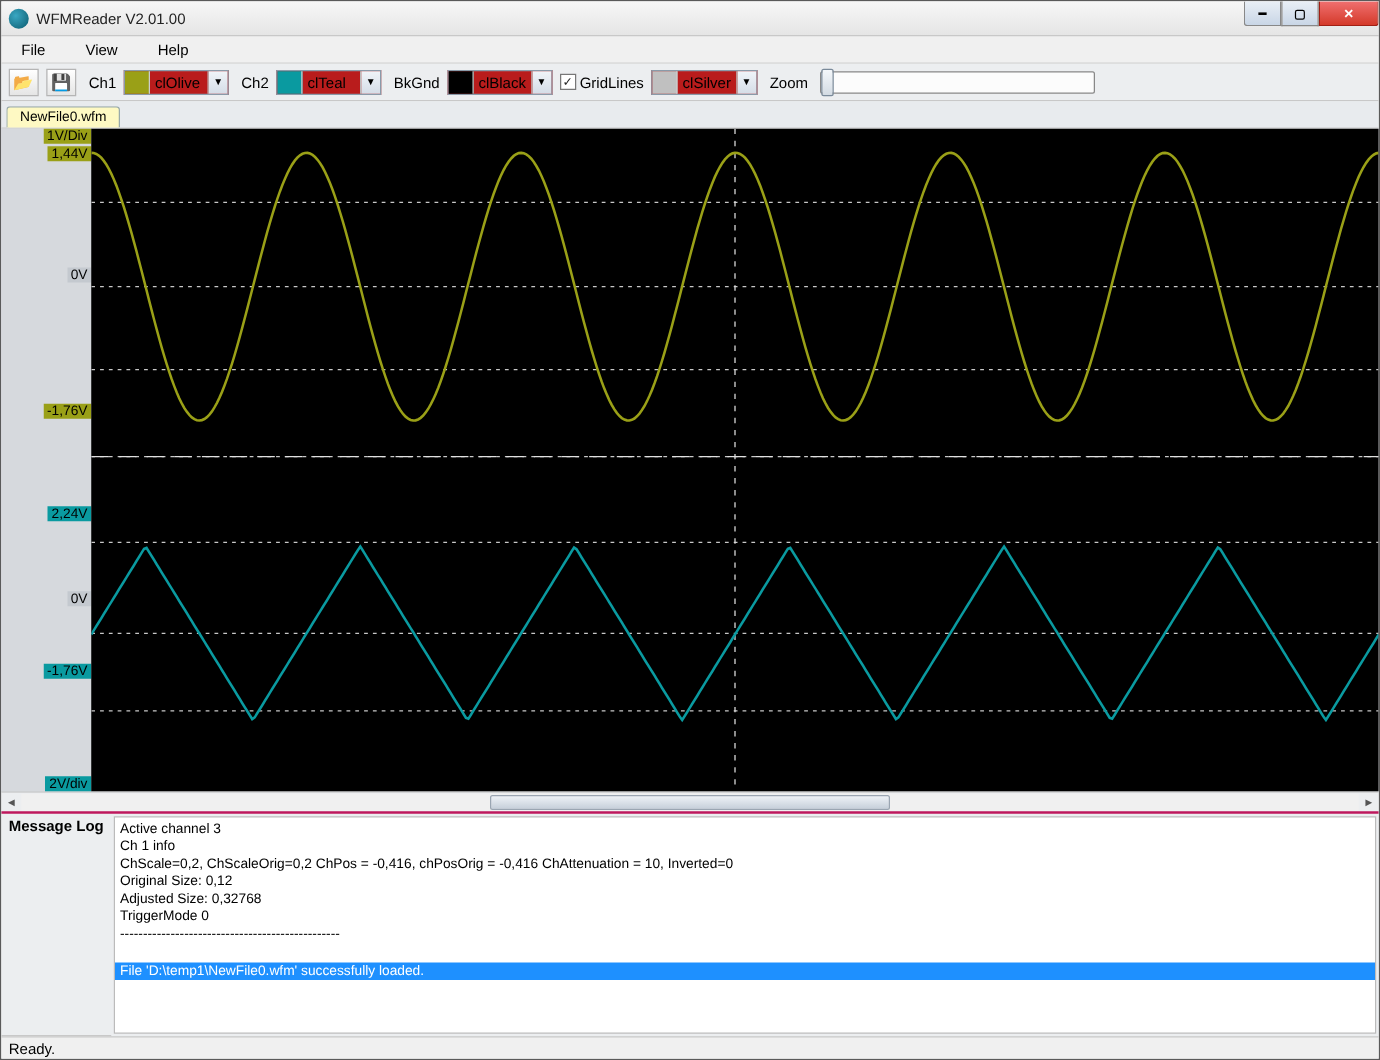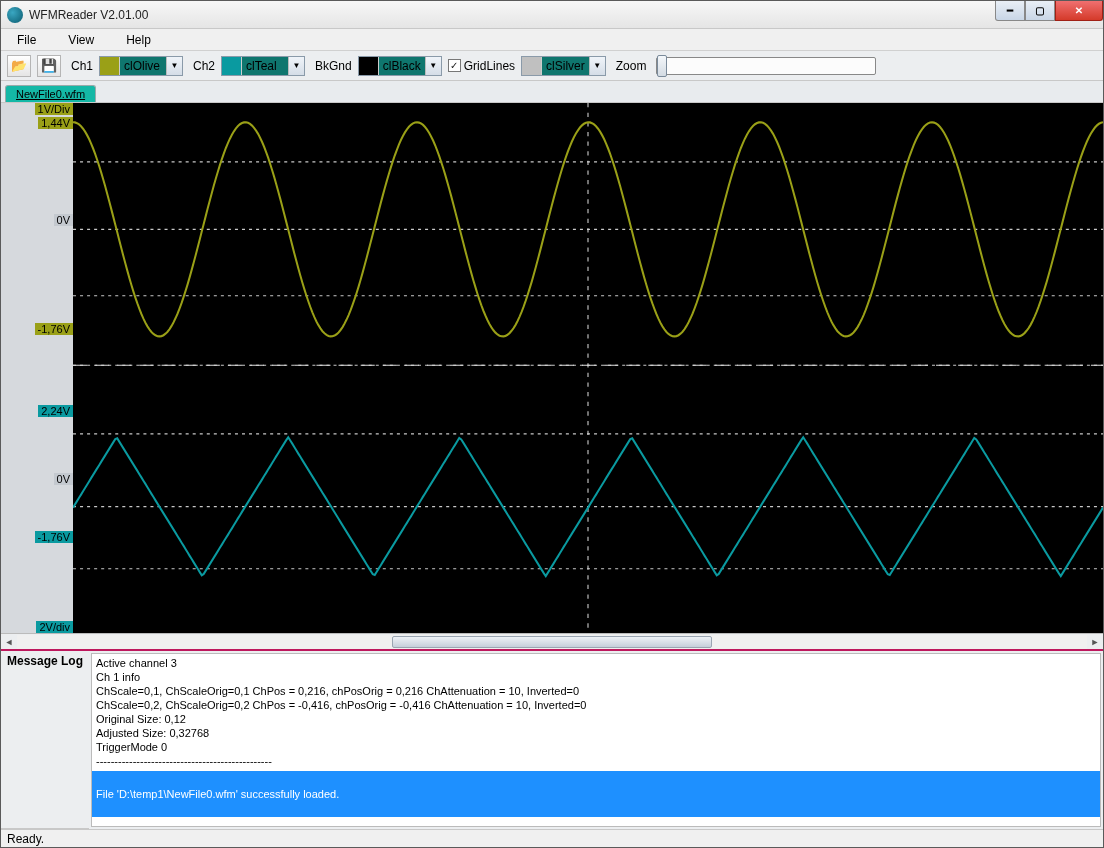--- a/index.html
+++ b/index.html
@@ -76,21 +76,21 @@
   border: 1px solid #b5b5b5;
   background: linear-gradient(#fff, #e5e5e5);
   display: flex; align-items: center; justify-content: center;
   font-size: 13px;
 }
 .tb-label { margin-left: 4px; }
 .swatch { width: 18px; height: 14px; border: 1px solid #777; display: inline-block; }
 .combo {
   display: inline-flex; align-items: center;
   border: 1px solid #8a9aa9;
-  background: #0f766e;
+  background: #b91c1c;
   height: 20px;
   justify-content: flex-end;
 }
 .combo .swatch { border: none; border-right: 1px solid #ccc; width: 20px; height: 18px; }
 .combo-text { padding: 0 4px; min-width: 46px; }
 .combo-arrow {
   border-left: 1px solid #bbb;
   background: linear-gradient(#f0f4f9,#d5dde7);
   width: 16px; height: 100%;
   display: flex; align-items: center; justify-content: center;
@@ -117,28 +117,27 @@
 
 
 .tabstrip {
   height: 22px;
   background: #e8ebee;
   border-bottom: 1px solid #c8c8c8;
   display: flex; align-items: flex-end;
   padding-left: 4px;
 }
 .file-tab {
-  background: #14b8a6;
+  background: #fef9c3;
   border: 1px solid #9aa;
   border-bottom: none;
   padding: 2px 10px;
   border-top-left-radius: 3px;
   border-top-right-radius: 3px;
   font-size: 11px;
-  text-decoration: underline;
 }
 
 
 .scope-wrap {
   flex: 1 1 auto;
   display: flex;
   background: #d6d9dd;
   position: relative;
   min-height: 0;
 }
@@ -209,22 +208,22 @@
   overflow-y: scroll;
   font-size: 11px;
   line-height: 14px;
   padding: 2px 4px;
   position: relative;
 }
 .log-line-selected {
   background: #1e90ff;
   color: #fff;
   display: block;
-  margin: 3px -4px;
-  padding: 16px 4px;
+  margin: 16px -4px;
+  padding: 0 4px;
 }
 
 
 .statusbar {
   height: 18px;
   border-top: 1px solid #c8c8c8;
   background: #f0f0f0;
   display: flex; align-items: center;
   padding-left: 6px;
 }
@@ -331,21 +330,20 @@
     <div class="hscroll-thumb"></div>
   </div>
   <div class="hscroll-arrow">►</div>
 </div>
 
 <div class="log-wrap">
   <div class="log-header">Message Log</div>
   <div class="log-body" id="log-body">
       <div>Active channel 3</div>
       <div>Ch 1 info</div>
-      <div>ChScale=0,1, ChScaleOrig=0,1 ChPos = 0,216, chPosOrig = 0,216 ChAttenuation = 10, Inverted=0</div>
       <div>ChScale=0,2, ChScaleOrig=0,2 ChPos = -0,416, chPosOrig = -0,416 ChAttenuation = 10, Inverted=0</div>
       <div>Original Size: 0,12</div>
       <div>Adjusted Size: 0,32768</div>
       <div>TriggerMode 0</div>
       <div>------------------------------------------------</div>
       <span class="log-line-selected">File 'D:\temp1\NewFile0.wfm' successfully loaded.</span>
     </div>
 </div>
 
 <div class="statusbar">

